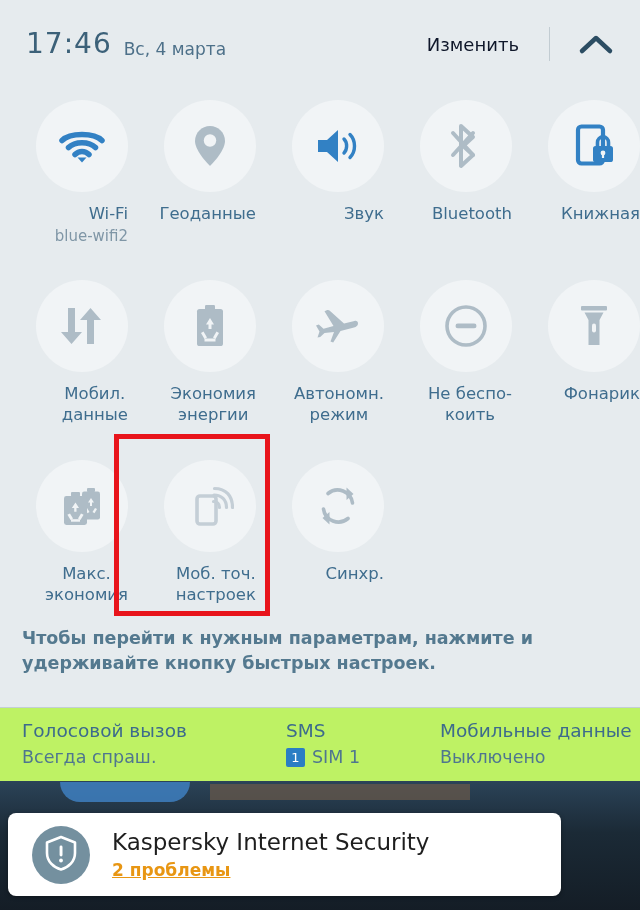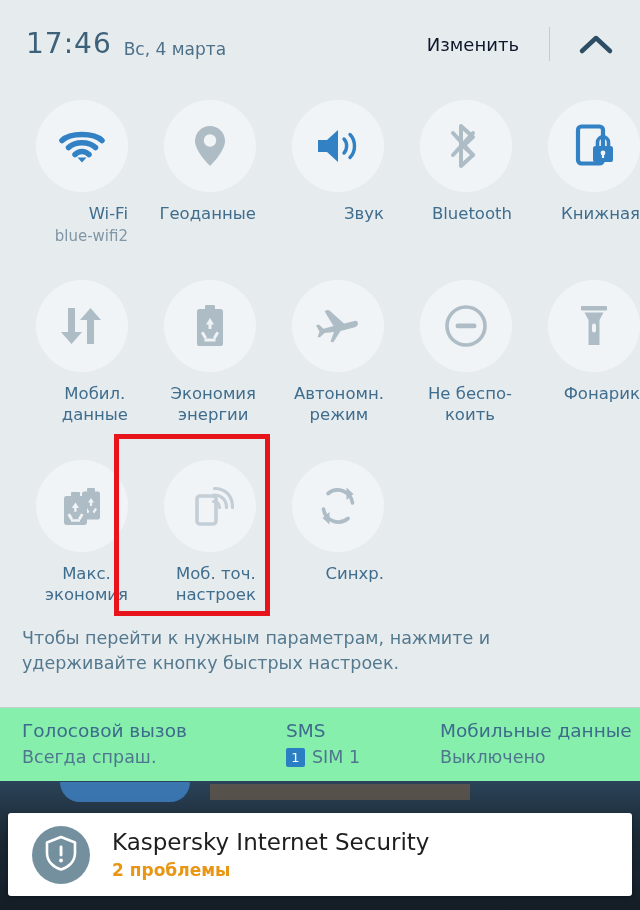--- a/index.html
+++ b/index.html
@@ -79,26 +79,27 @@
     box-sizing:border-box;
     pointer-events:none;
   }
 
   
   .hint{
     margin-top:-6px;
     padding:0 22px;
     font-size:17.5px;line-height:25px;
     color:#54798f;
+    font-weight:bold;
   }
 
   
   .sim-bar{
     position:absolute;left:0;right:0;top:707px;height:74px;
-    background:#86efac;
+    background:#bef264;
     border-top:1px solid #c3ced5;
     display:flex;
     padding:10px 0 12px 22px;
     box-sizing:border-box;
   }
   .sim-col{display:flex;flex-direction:column;}
   .sim-col.c1{width:264px;}
   .sim-col.c2{width:154px;}
   .sim-col.c3{flex:1;}
   .sim-title{font-size:18.5px;color:#3d6b8c;line-height:26px;}
@@ -120,35 +121,35 @@
     position:absolute;left:60px;top:782px;width:130px;height:20px;
     background:#3e7fc0;border-radius:0 0 40px 40px;opacity:.85;
   }
   .band-strip{
     position:absolute;left:210px;top:784px;width:260px;height:16px;
     background:#6b5a4a;opacity:.7;
   }
 
   
   .notif{
-    position:absolute;left:8px;top:813px;width:624px;height:83px;
-    background:#ffffff;border-radius:3px;
+    position:absolute;left:8px;top:813px;width:553px;height:83px;
+    background:#ffffff;border-radius:8px;
     box-shadow:0 1px 4px rgba(0,0,0,.35);
     display:flex;align-items:center;
     padding-left:24px;box-sizing:border-box;
   }
   .notif-icon{
     width:58px;height:58px;border-radius:50%;
     background:#74909f;
     display:flex;align-items:center;justify-content:center;
     flex:none;
   }
   .notif-text{margin-left:22px;}
   .notif-title{font-size:23px;color:#1e1e1e;line-height:29px;}
-  .notif-sub{font-size:17px;color:#e89613;line-height:24px;margin-top:1px;font-weight:bold;}
+  .notif-sub{font-size:17px;color:#e89613;line-height:24px;margin-top:1px;font-weight:bold;text-decoration:underline;}
 </style>
 </head>
 <body>
 
 <div class="screen">
 
   <div class="header">
     <div class="clock">17:46</div>
     <div class="date">Вс, 4 марта</div>
     <div class="header-right">

